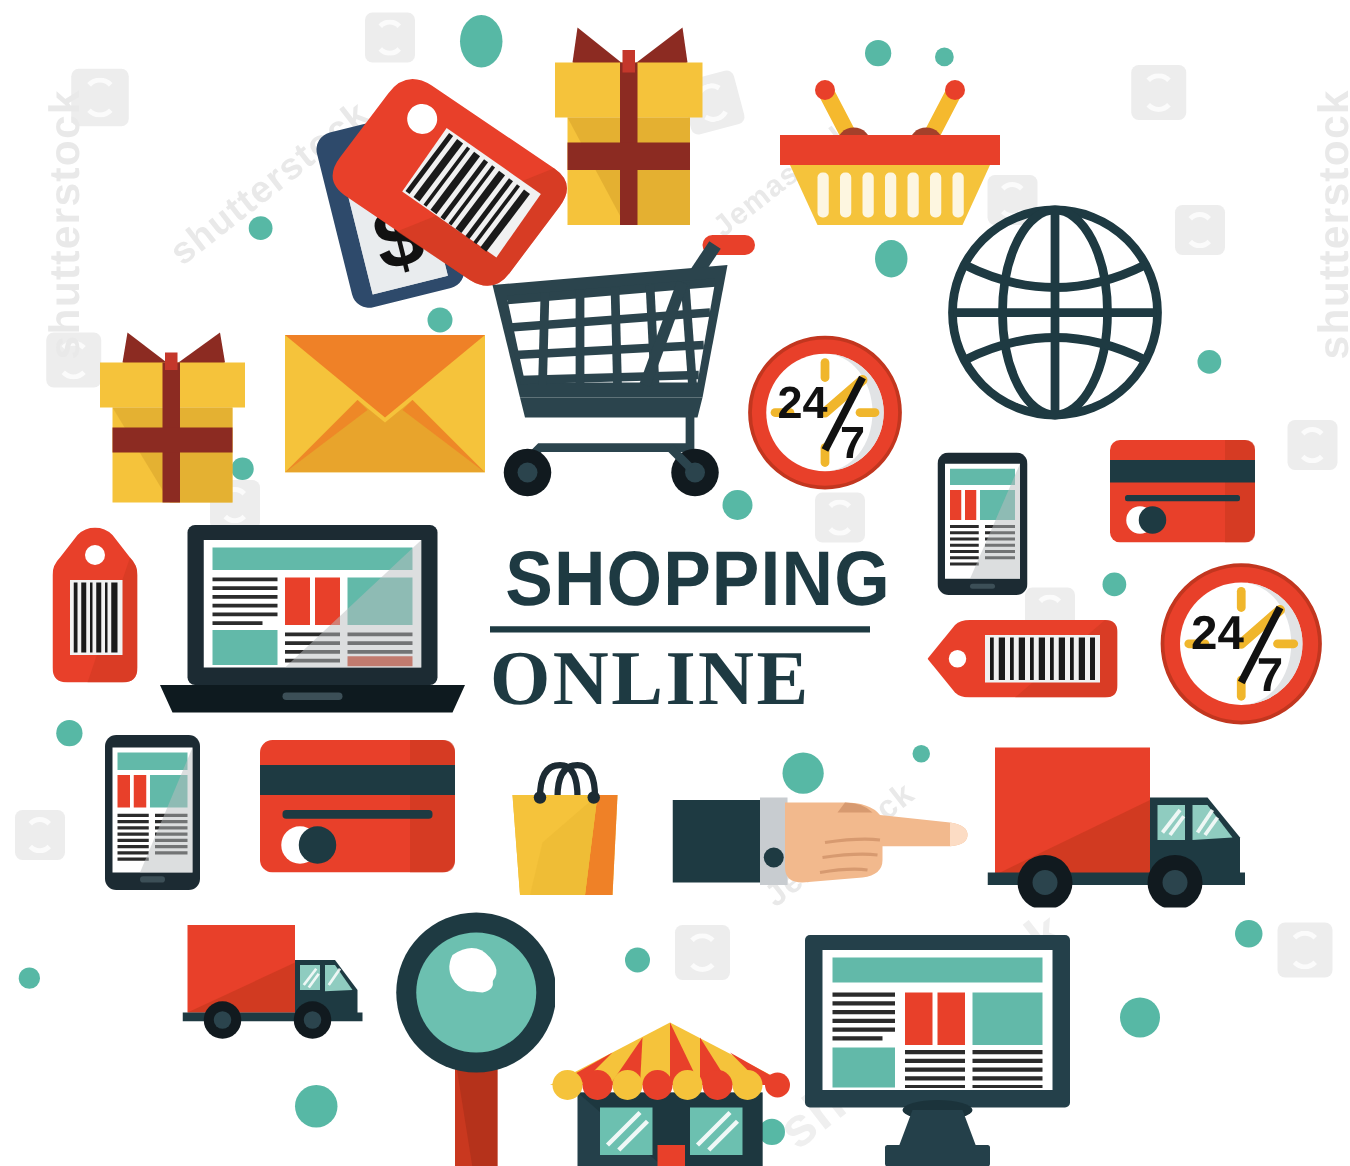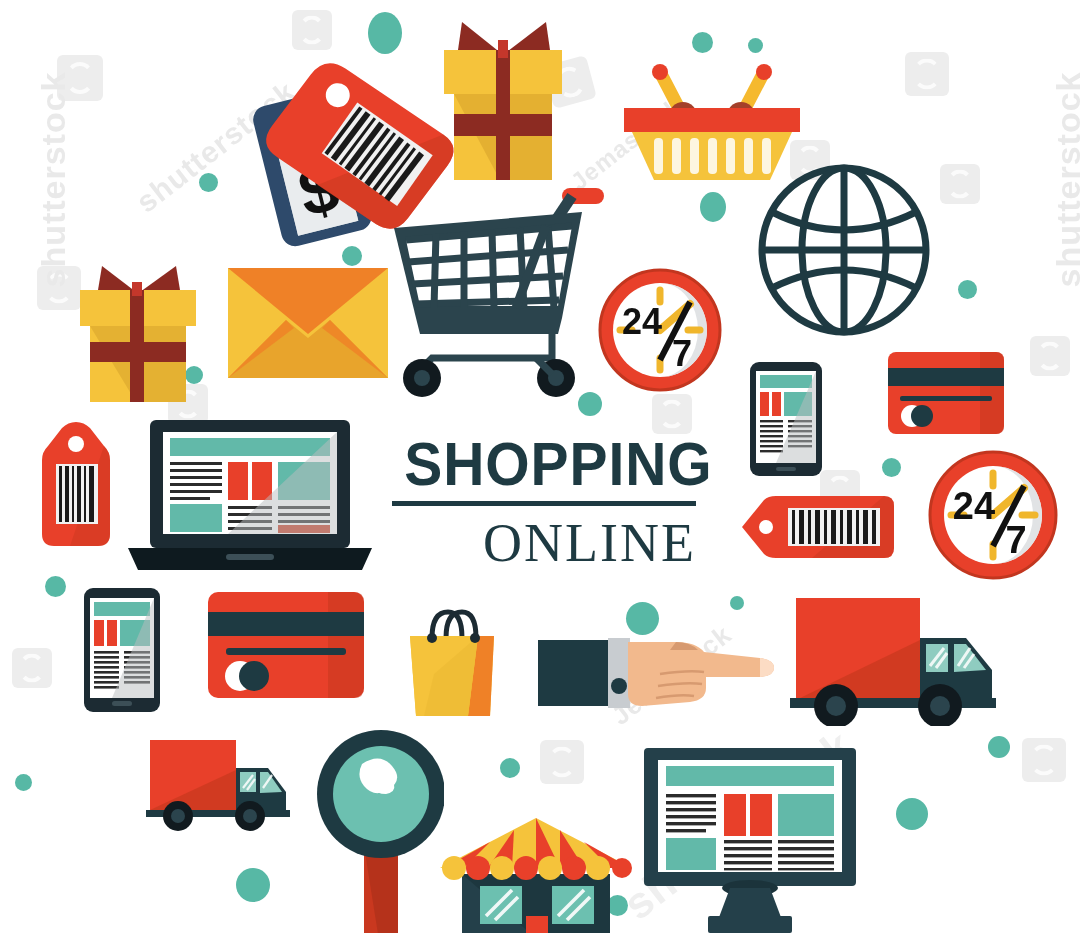--- a/index.html
+++ b/index.html
@@ -12,27 +12,27 @@
   .icon{position:absolute;}
   .wm{position:absolute;color:#e9e9e9;font-family:"Liberation Sans",sans-serif;
       font-weight:700;letter-spacing:1px;user-select:none;pointer-events:none;}
   .wm-sq{position:absolute;background:#ededed;border-radius:6px;pointer-events:none;}
   .wm-sq::after{content:"";position:absolute;left:50%;top:50%;
       width:46%;height:52%;transform:translate(-50%,-50%);
       border:4px solid #fbfbfb;border-radius:50%;
       border-left-color:transparent;border-right-color:transparent;}
   .dot{position:absolute;background:#57b8a5;border-radius:50%;}
   
-  #title{position:absolute;text-align:right;color:#1e3a42;}
+  #title{position:absolute;text-align:left;color:#1e3a42;}
   #title .l1{font-family:"Liberation Sans",sans-serif;font-weight:700;
       font-size:62px;letter-spacing:1px;line-height:64px;
       transform:scaleX(0.92);transform-origin:center;}
   #title .rule{height:5px;background:#1e3a42;margin:5px 0 3px 0;}
-  #title .l2{font-family:"Liberation Serif",serif;font-weight:400;
-      font-size:54px;letter-spacing:2px;line-height:68px;}
+  #title .l2{font-family:"Liberation Serif",serif;font-weight:700;
+      font-size:62px;letter-spacing:2px;line-height:68px;}
 </style>
 </head>
 <body>
 
 <div id="stage">
 
   <div class="wm-sq" style="left:57px;top:55px;width:46px;height:46px;"></div>
   <div class="wm-sq" style="left:292px;top:10px;width:40px;height:40px;"></div>
   <div class="wm-sq" style="left:548px;top:60px;width:44px;height:44px;transform:rotate(-15deg);"></div>
   <div class="wm-sq" style="left:790px;top:140px;width:40px;height:40px;"></div>

